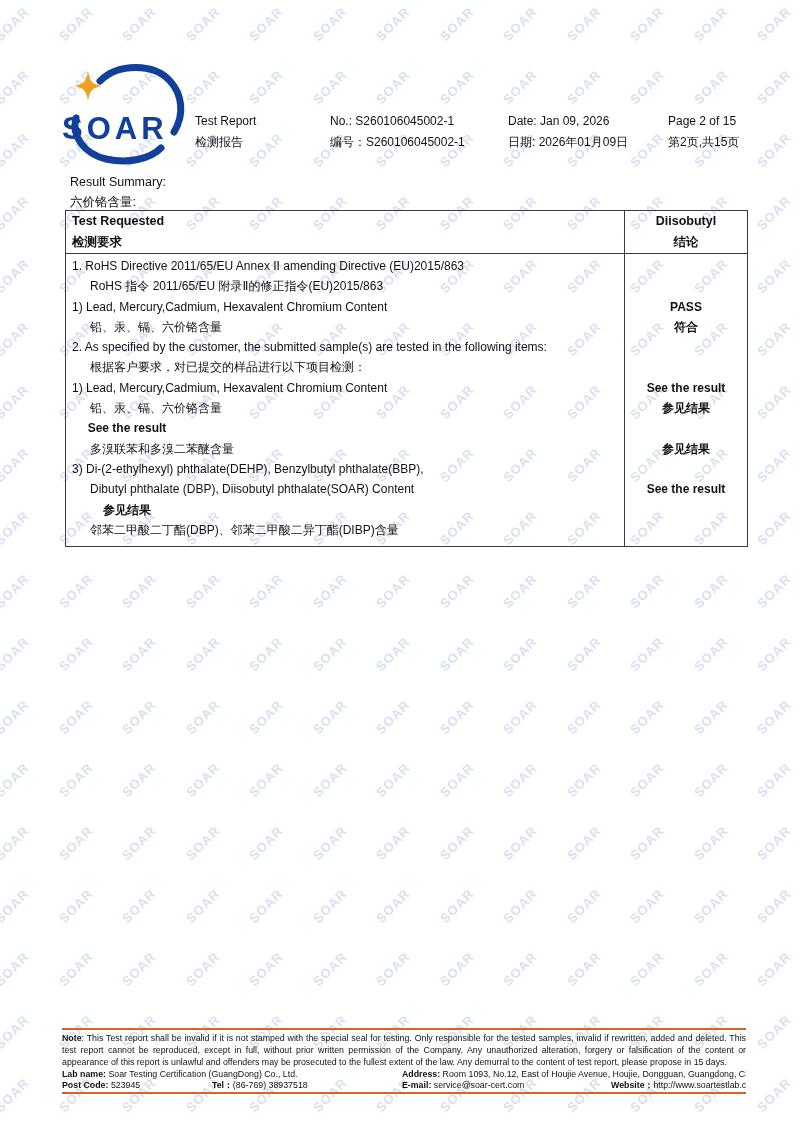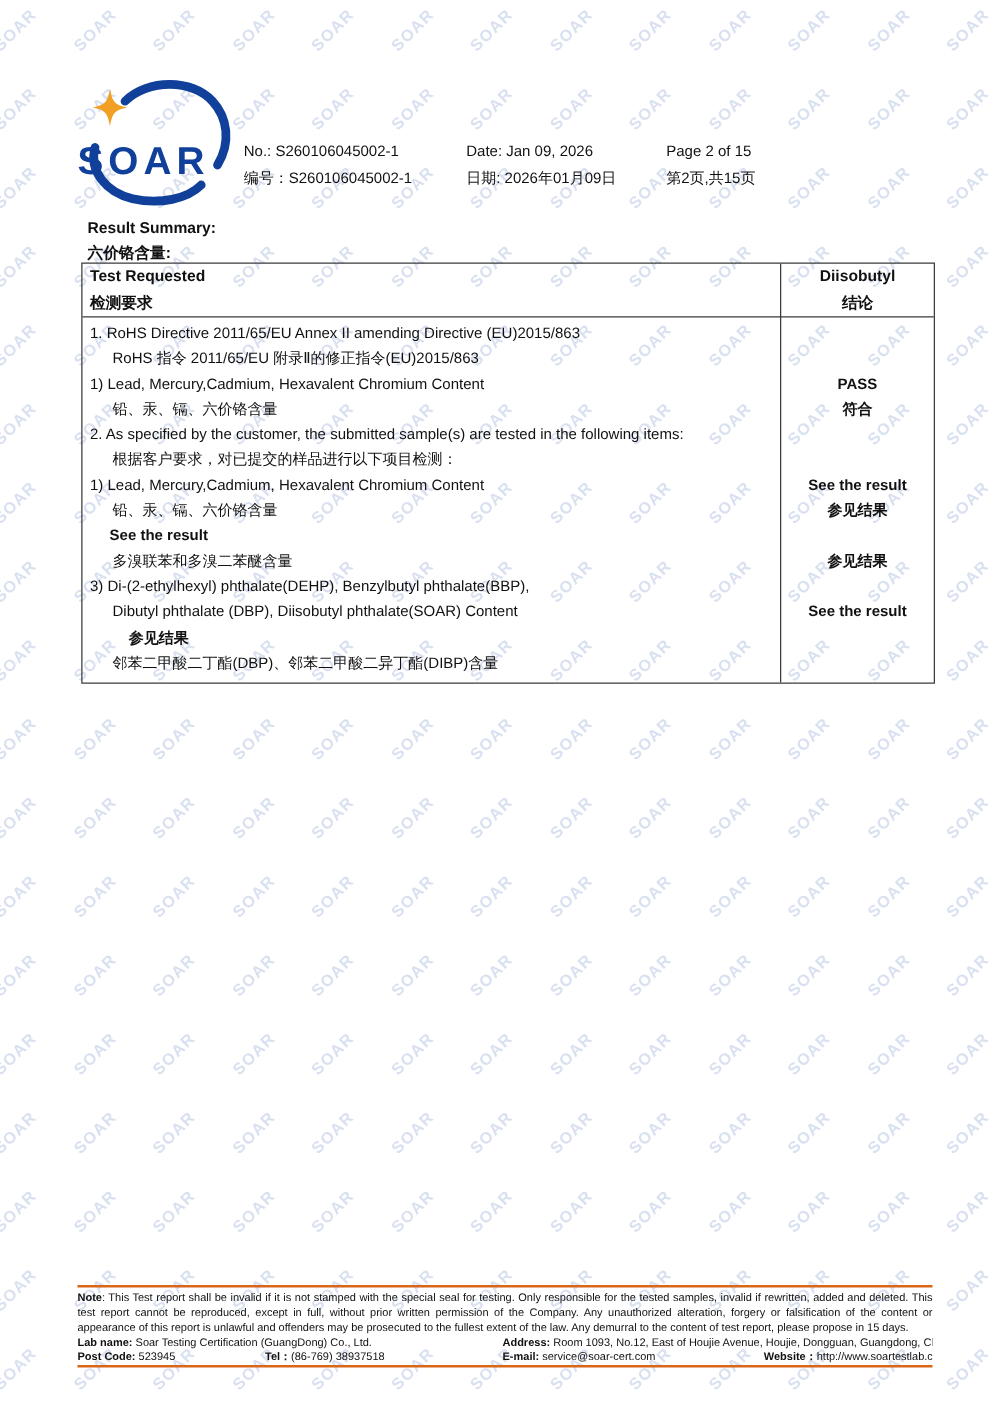--- a/index.html
+++ b/index.html
@@ -19,21 +19,21 @@
   .content{position:absolute;inset:0;z-index:1;}
   
   .logo{position:absolute;left:58px;top:60px;width:132px;height:112px;}
   .header-info{position:absolute;left:195px;top:111px;display:flex;font-size:12px;line-height:21px;}
   .hcol{white-space:nowrap;}
   .hcol.c1{width:135px;}
   .hcol.c2{width:178px;}
   .hcol.c3{width:160px;}
   .hcol.c4{width:115px;}
   
-  .summary-heading{position:absolute;left:70px;top:172px;font-weight:bold;font-size:12.5px;line-height:20px;}
+  .summary-heading{position:absolute;left:70px;top:172px;font-weight:normal;font-size:12.5px;line-height:20px;}
   
   .summary-table{
     position:absolute;left:65px;top:210px;width:681px;
     border:1.4px solid #3b3b3b;background:transparent;
   }
   .vline{position:absolute;top:0;bottom:0;right:122px;width:1.2px;background:#3b3b3b;}
   .thead{display:flex;border-bottom:1.4px solid #3b3b3b;height:42px;}
   .thead .hl{flex:1;padding-left:6px;font-weight:bold;font-size:12.5px;line-height:21px;}
   .thead .hr{width:122px;text-align:center;font-weight:bold;font-size:12.5px;line-height:21px;}
   .tbody{position:relative;padding:2px 0 6px 0;}
@@ -306,20 +306,24 @@
   <div class="logo">
     <svg width="132" height="112" viewBox="0 0 132 112">
       <path d="M 42 21 C 60 3 96 3 112 21 C 124 34 127 54 116 72" fill="none" stroke="#11409b" stroke-width="7" stroke-linecap="round"></path>
       <path d="M 18 58 C 13 77 27 94 48 99 C 70 104 92 99 103 88" fill="none" stroke="#11409b" stroke-width="7" stroke-linecap="round"></path>
       <path d="M 30 11 C 32 22 34 24 44 26 C 34 28 32 30 30 41 C 28 30 26 28 16 26 C 26 24 28 22 30 11 Z" fill="#f2a024"></path>
       <text x="4" y="79" font-family="Liberation Sans, DejaVu Sans, sans-serif" font-size="31" font-weight="bold" letter-spacing="4" fill="#11409b">SOAR</text>
     </svg>
   </div>
 
   <div class="header-info">
+    <div class="hcol c1">
+      <div>Test Report</div>
+      <div>检测报告</div>
+    </div>
     <div class="hcol c2">
       <div>No.: S260106045002-1</div>
       <div>编号：S260106045002-1</div>
     </div>
     <div class="hcol c3">
       <div>Date: Jan 09, 2026</div>
       <div>日期: 2026年01月09日</div>
     </div>
     <div class="hcol c4">
       <div>Page 2 of 15</div>

